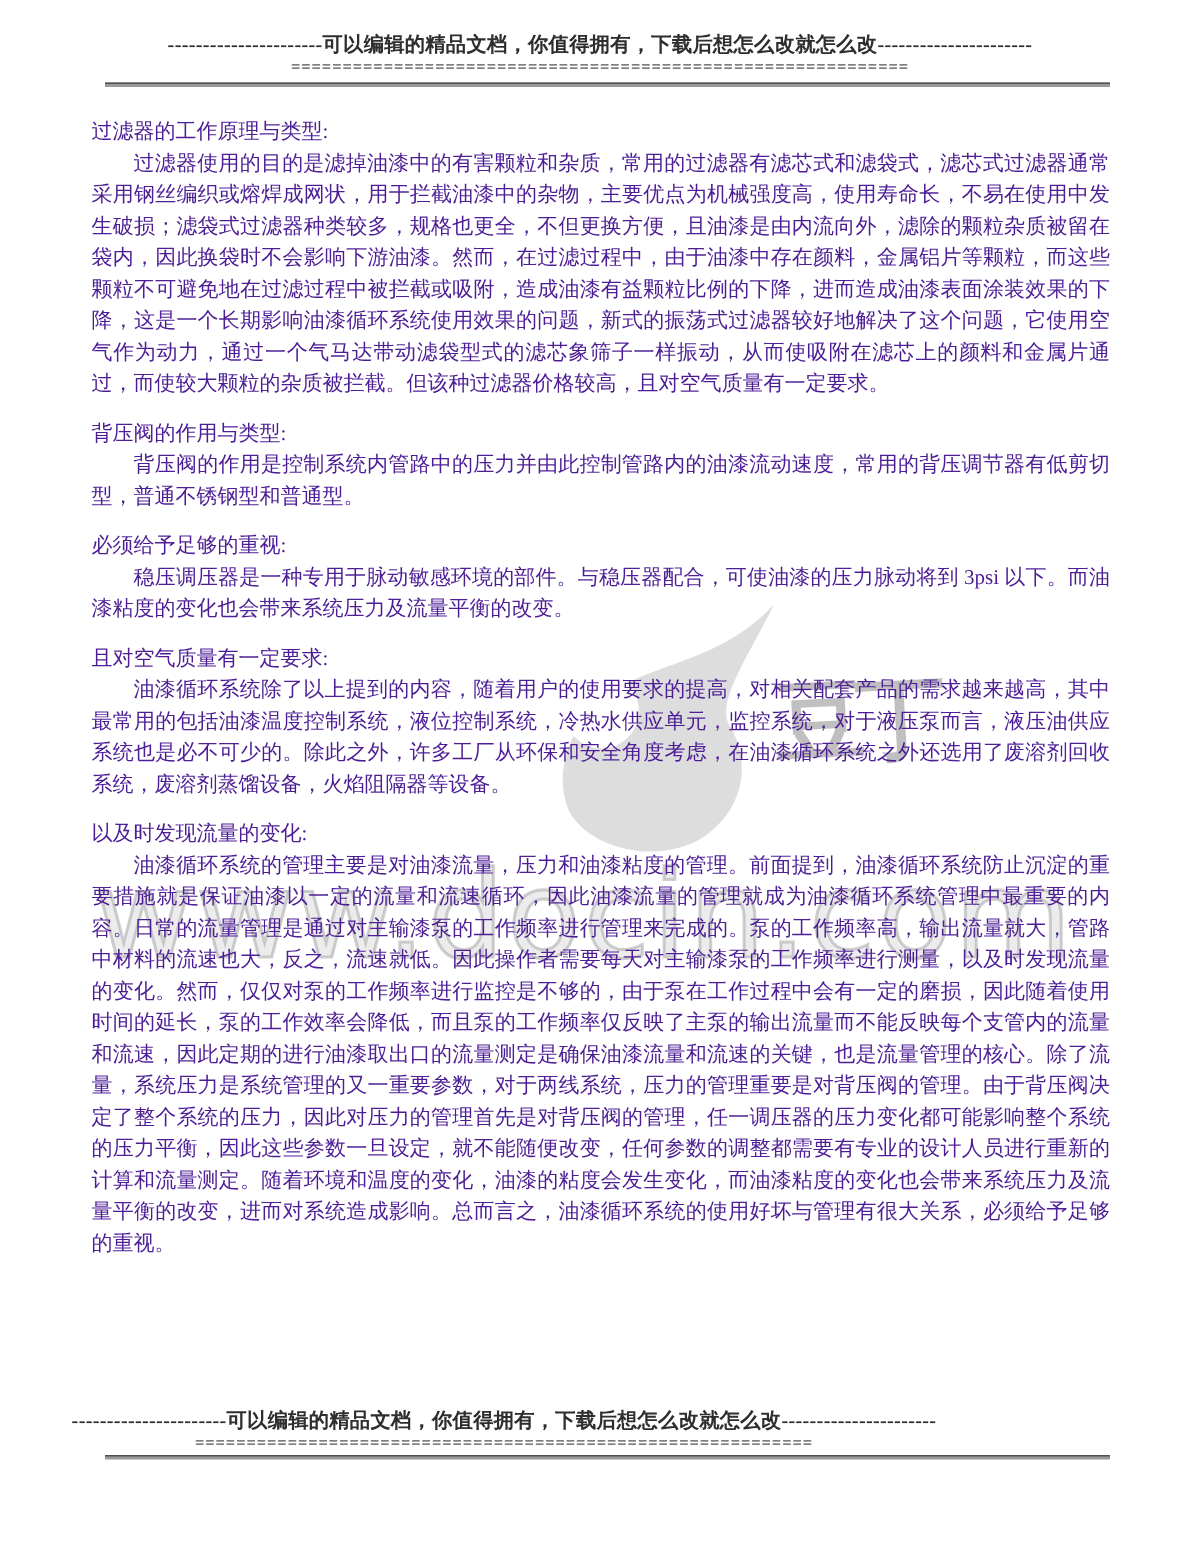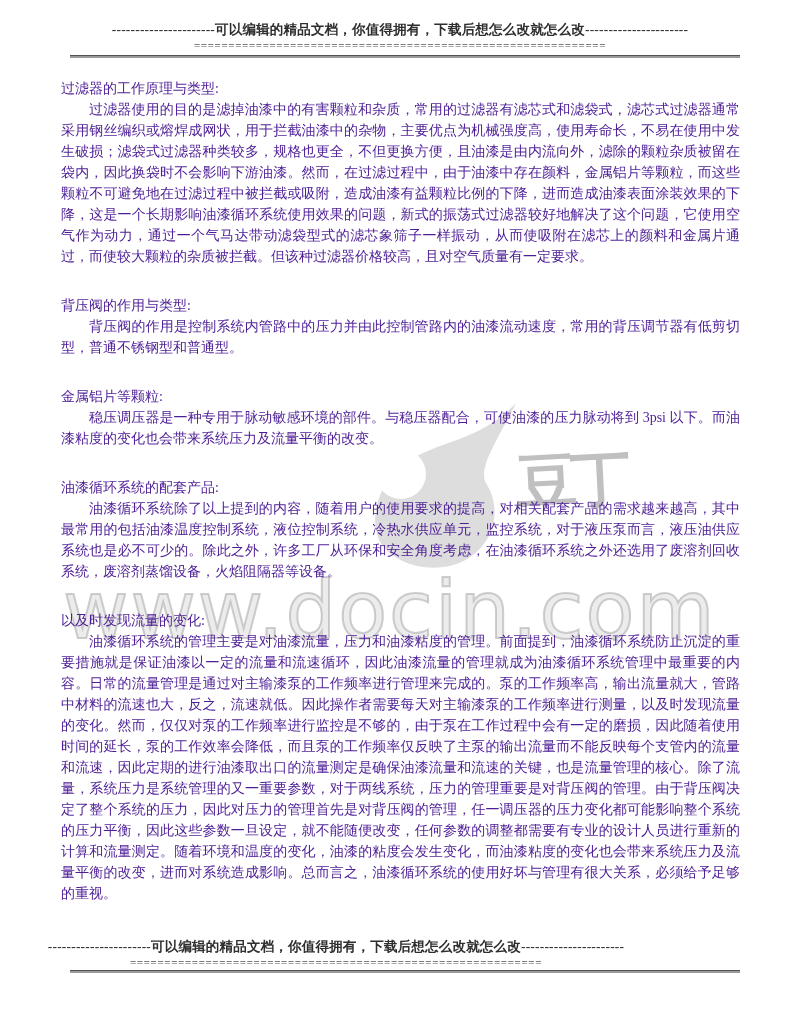--- a/index.html
+++ b/index.html
@@ -15,21 +15,21 @@
   .separator{font-size:11px;font-weight:bold;color:#565656;letter-spacing:.6px;white-space:nowrap;line-height:13px;margin-top:1px;}
   
   .rule{position:absolute;left:70px;width:670px;height:2px;background:#9a9a9a;border-top:1.5px solid #515151;z-index:3;}
   .rule.top{top:55px;}
   .rule.bottom{top:970px;}
   
   .content{
     position:absolute;top:78px;left:61px;width:679px;z-index:2;
     font-size:14px;line-height:21px;color:#4c1d95;
   }
-  .section + .section{margin-top:28px;}
+  .section + .section{margin-top:12px;}
   .section h2{margin:0;font-size:14px;font-weight:normal;line-height:21px;}
   .section p{margin:0;text-indent:2em;text-align:justify;}
   
   .watermark{position:absolute;inset:0;z-index:1;pointer-events:none;}
   .wm-drop{position:absolute;left:364px;top:399px;width:158px;height:174px;}
   .wm-logo-text{
     position:absolute;left:517px;top:451px;font-size:60px;line-height:60px;
     font-weight:bold;color:#a8a8a8;opacity:.72;letter-spacing:-6px;
     transform:rotate(-3deg);white-space:nowrap;
   }
@@ -65,26 +65,26 @@
       <h2>过滤器的工作原理与类型:</h2>
       <p>过滤器使用的目的是滤掉油漆中的有害颗粒和杂质，常用的过滤器有滤芯式和滤袋式，滤芯式过滤器通常采用钢丝编织或熔焊成网状，用于拦截油漆中的杂物，主要优点为机械强度高，使用寿命长，不易在使用中发生破损；滤袋式过滤器种类较多，规格也更全，不但更换方便，且油漆是由内流向外，滤除的颗粒杂质被留在袋内，因此换袋时不会影响下游油漆。然而，在过滤过程中，由于油漆中存在颜料，金属铝片等颗粒，而这些颗粒不可避免地在过滤过程中被拦截或吸附，造成油漆有益颗粒比例的下降，进而造成油漆表面涂装效果的下降，这是一个长期影响油漆循环系统使用效果的问题，新式的振荡式过滤器较好地解决了这个问题，它使用空气作为动力，通过一个气马达带动滤袋型式的滤芯象筛子一样振动，从而使吸附在滤芯上的颜料和金属片通过，而使较大颗粒的杂质被拦截。但该种过滤器价格较高，且对空气质量有一定要求。</p>
     </div>
 
     <div class="section">
       <h2>背压阀的作用与类型:</h2>
       <p>背压阀的作用是控制系统内管路中的压力并由此控制管路内的油漆流动速度，常用的背压调节器有低剪切型，普通不锈钢型和普通型。</p>
     </div>
 
     <div class="section">
-      <h2>金属铝片等颗粒:</h2>
+      <h2>必须给予足够的重视:</h2>
       <p>稳压调压器是一种专用于脉动敏感环境的部件。与稳压器配合，可使油漆的压力脉动将到 3psi 以下。而油漆粘度的变化也会带来系统压力及流量平衡的改变。</p>
     </div>
 
     <div class="section">
-      <h2>油漆循环系统的配套产品:</h2>
+      <h2>且对空气质量有一定要求:</h2>
       <p>油漆循环系统除了以上提到的内容，随着用户的使用要求的提高，对相关配套产品的需求越来越高，其中最常用的包括油漆温度控制系统，液位控制系统，冷热水供应单元，监控系统，对于液压泵而言，液压油供应系统也是必不可少的。除此之外，许多工厂从环保和安全角度考虑，在油漆循环系统之外还选用了废溶剂回收系统，废溶剂蒸馏设备，火焰阻隔器等设备。</p>
     </div>
 
     <div class="section">
       <h2>以及时发现流量的变化:</h2>
       <p>油漆循环系统的管理主要是对油漆流量，压力和油漆粘度的管理。前面提到，油漆循环系统防止沉淀的重要措施就是保证油漆以一定的流量和流速循环，因此油漆流量的管理就成为油漆循环系统管理中最重要的内容。日常的流量管理是通过对主输漆泵的工作频率进行管理来完成的。泵的工作频率高，输出流量就大，管路中材料的流速也大，反之，流速就低。因此操作者需要每天对主输漆泵的工作频率进行测量，以及时发现流量的变化。然而，仅仅对泵的工作频率进行监控是不够的，由于泵在工作过程中会有一定的磨损，因此随着使用时间的延长，泵的工作效率会降低，而且泵的工作频率仅反映了主泵的输出流量而不能反映每个支管内的流量和流速，因此定期的进行油漆取出口的流量测定是确保油漆流量和流速的关键，也是流量管理的核心。除了流量，系统压力是系统管理的又一重要参数，对于两线系统，压力的管理重要是对背压阀的管理。由于背压阀决定了整个系统的压力，因此对压力的管理首先是对背压阀的管理，任一调压器的压力变化都可能影响整个系统的压力平衡，因此这些参数一旦设定，就不能随便改变，任何参数的调整都需要有专业的设计人员进行重新的计算和流量测定。随着环境和温度的变化，油漆的粘度会发生变化，而油漆粘度的变化也会带来系统压力及流量平衡的改变，进而对系统造成影响。总而言之，油漆循环系统的使用好坏与管理有很大关系，必须给予足够的重视。</p>
     </div>
 
   </div>
 

